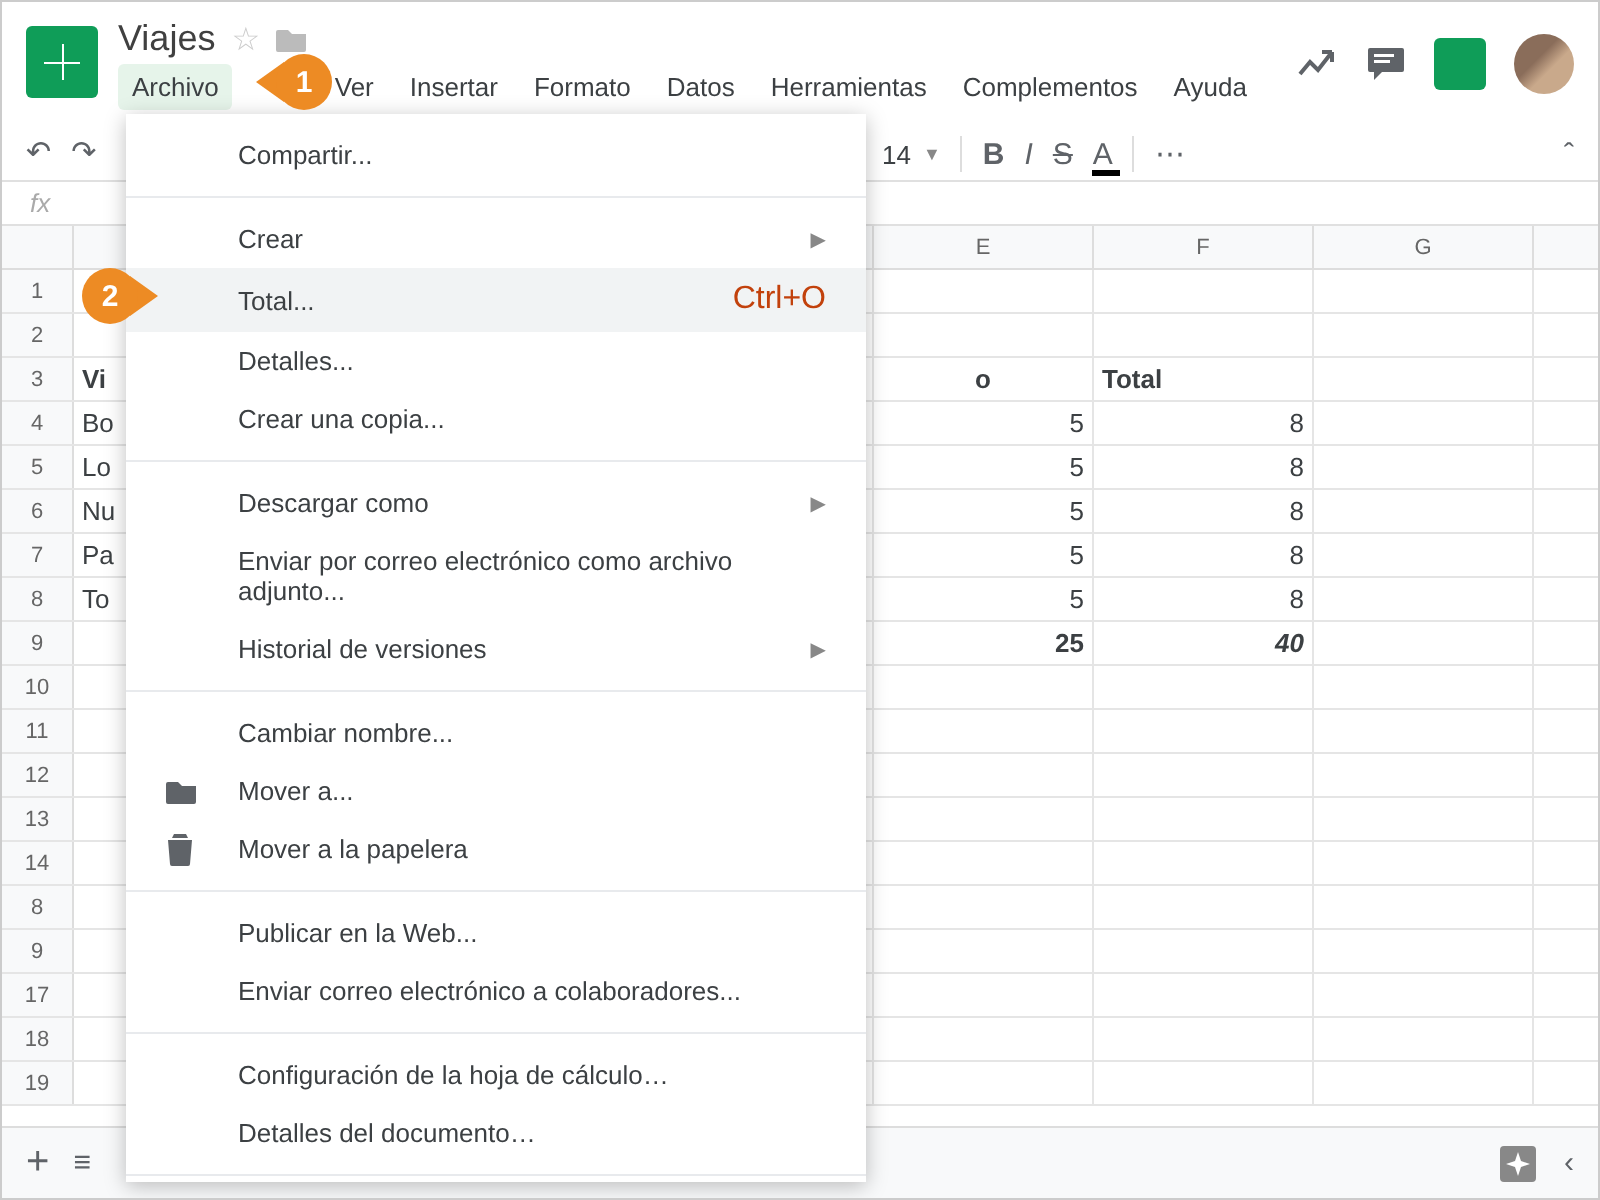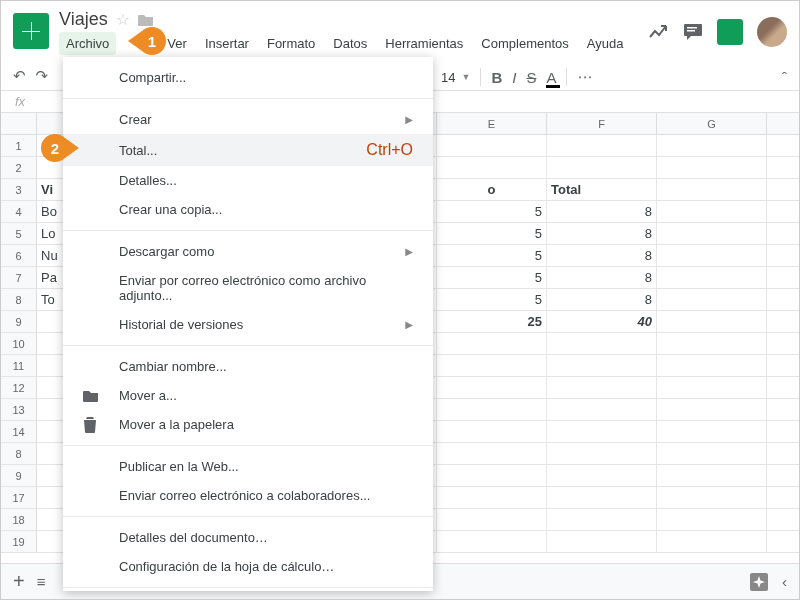--- a/index.html
+++ b/index.html
@@ -339,24 +339,24 @@
     </div>
   <div class="menu-sep"></div>
   <div class="menu-item">
       <span>Publicar en la Web...</span>
     </div>
   <div class="menu-item">
       <span>Enviar correo electrónico a colaboradores...</span>
     </div>
   <div class="menu-sep"></div>
   <div class="menu-item">
+      <span>Configuración de la hoja de cálculo…</span>
+    </div>
+  <div class="menu-item">
       <span>Detalles del documento…</span>
-    </div>
-  <div class="menu-item">
-      <span>Configuración de la hoja de cálculo…</span>
     </div>
   <div class="menu-sep"></div>
 
 </div>
 
 <div class="badge badge1">
     <span>1</span>
   </div>
 <div class="badge-pointer badge1p"></div>
 <div class="badge badge2">

